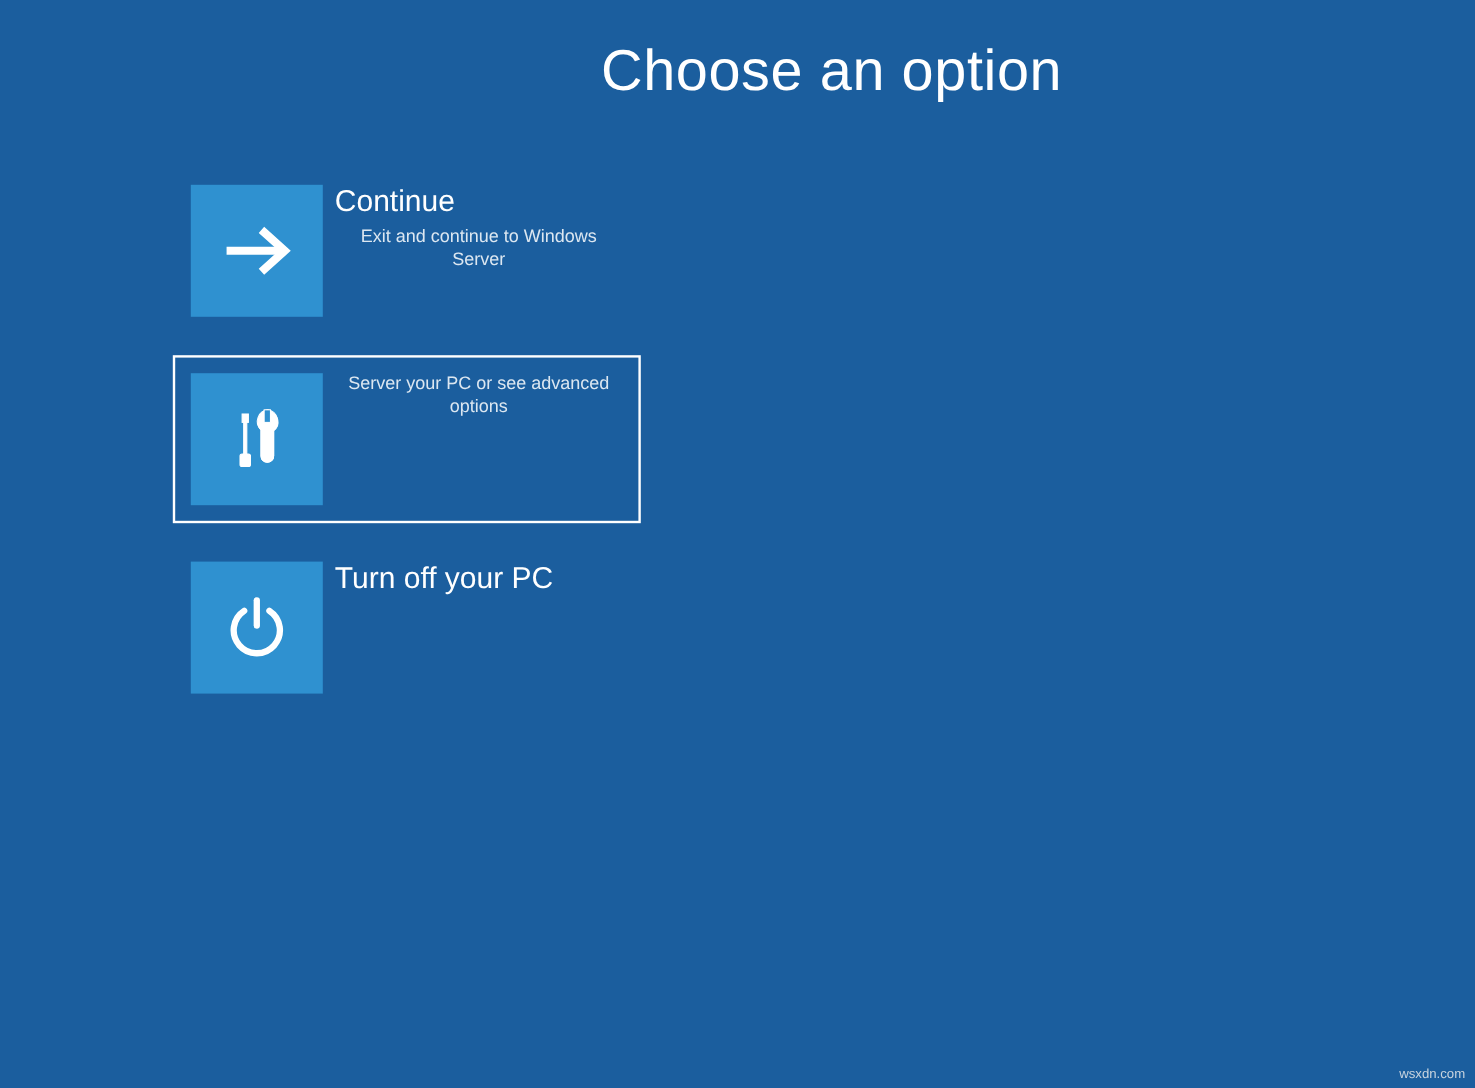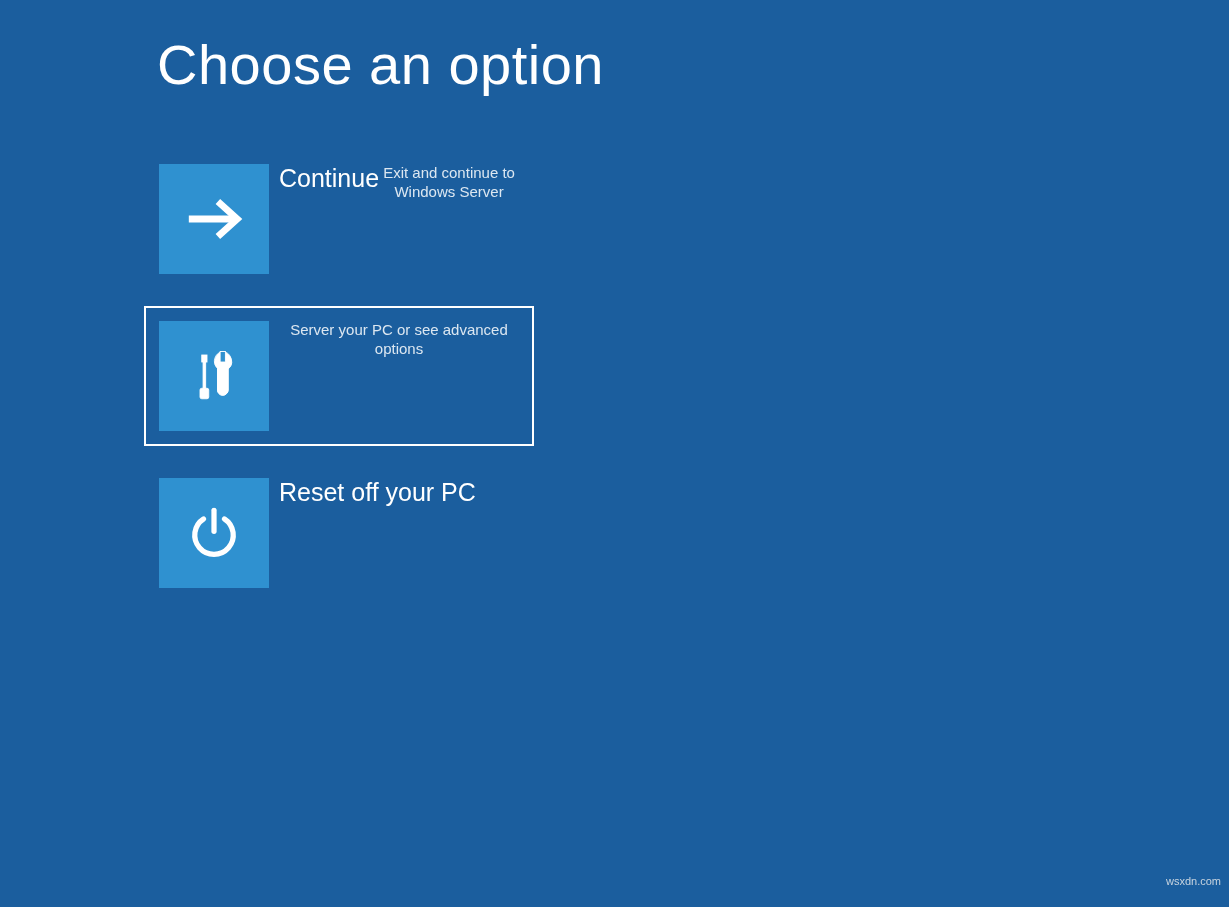--- a/index.html
+++ b/index.html
@@ -14,24 +14,25 @@
       font-family: "Segoe UI Light", "Segoe UI", -apple-system, sans-serif;
       color: #ffffff;
       overflow: hidden;
       position: relative;
     }
     .container {
       padding-left: 157px;
       padding-top: 32px;
     }
     .page-title {
-      font-size: 56px;
+      font-size: 48px;
       font-weight: 300;
       letter-spacing: 0.5px;
       margin-bottom: 52px;
+      text-align: center;
     }
     .options {
       display: flex;
       flex-direction: column;
     }
     .option-tile {
       display: flex;
       align-items: flex-start;
       width: 390px;
       padding: 13px;
@@ -53,38 +54,38 @@
       flex-shrink: 0;
     }
     .tile-icon svg {
       fill: #ffffff;
       stroke: #ffffff;
     }
     .tile-text {
       padding-left: 10px;
       padding-top: 0px;
       display: flex;
-      flex-direction: row;
+      flex-direction: column;
     }
     .tile-title {
       font-size: 25px;
       font-weight: 300;
       line-height: 1.15;
       margin-bottom: 6px;
     }
     .tile-desc {
       font-size: 15px;
       font-weight: 400;
       color: #dce7f1;
       line-height: 1.25;
       text-align: center;
     }
     .watermark {
       position: absolute;
-      bottom: 20px;
+      bottom: 6px;
       right: 8px;
       font-size: 11px;
       color: #c8d4df;
       font-family: Arial, sans-serif;
     }
   </style>
 </head>
 <body>
 
 <div class="container">
@@ -133,21 +134,21 @@
     <div class="option-tile">
       <div class="tile-icon">
         <svg width="56" height="56" viewBox="0 0 64 64">
           <g stroke="#ffffff" stroke-width="6" fill="none" stroke-linecap="round">
             <path d="M 20 16 A 22 22 0 1 0 44 16"></path>
             <line x1="32" y1="6" x2="32" y2="30"></line>
           </g>
         </svg>
       </div>
       <div class="tile-text">
-        <div class="tile-title">Reset off your PC</div>
+        <div class="tile-title">Turn off your PC</div>
         <div class="tile-desc"></div>
       </div>
     </div>
 
   </div>
 </div>
 
 <div class="watermark">wsxdn.com</div>
 
 </body></html>

